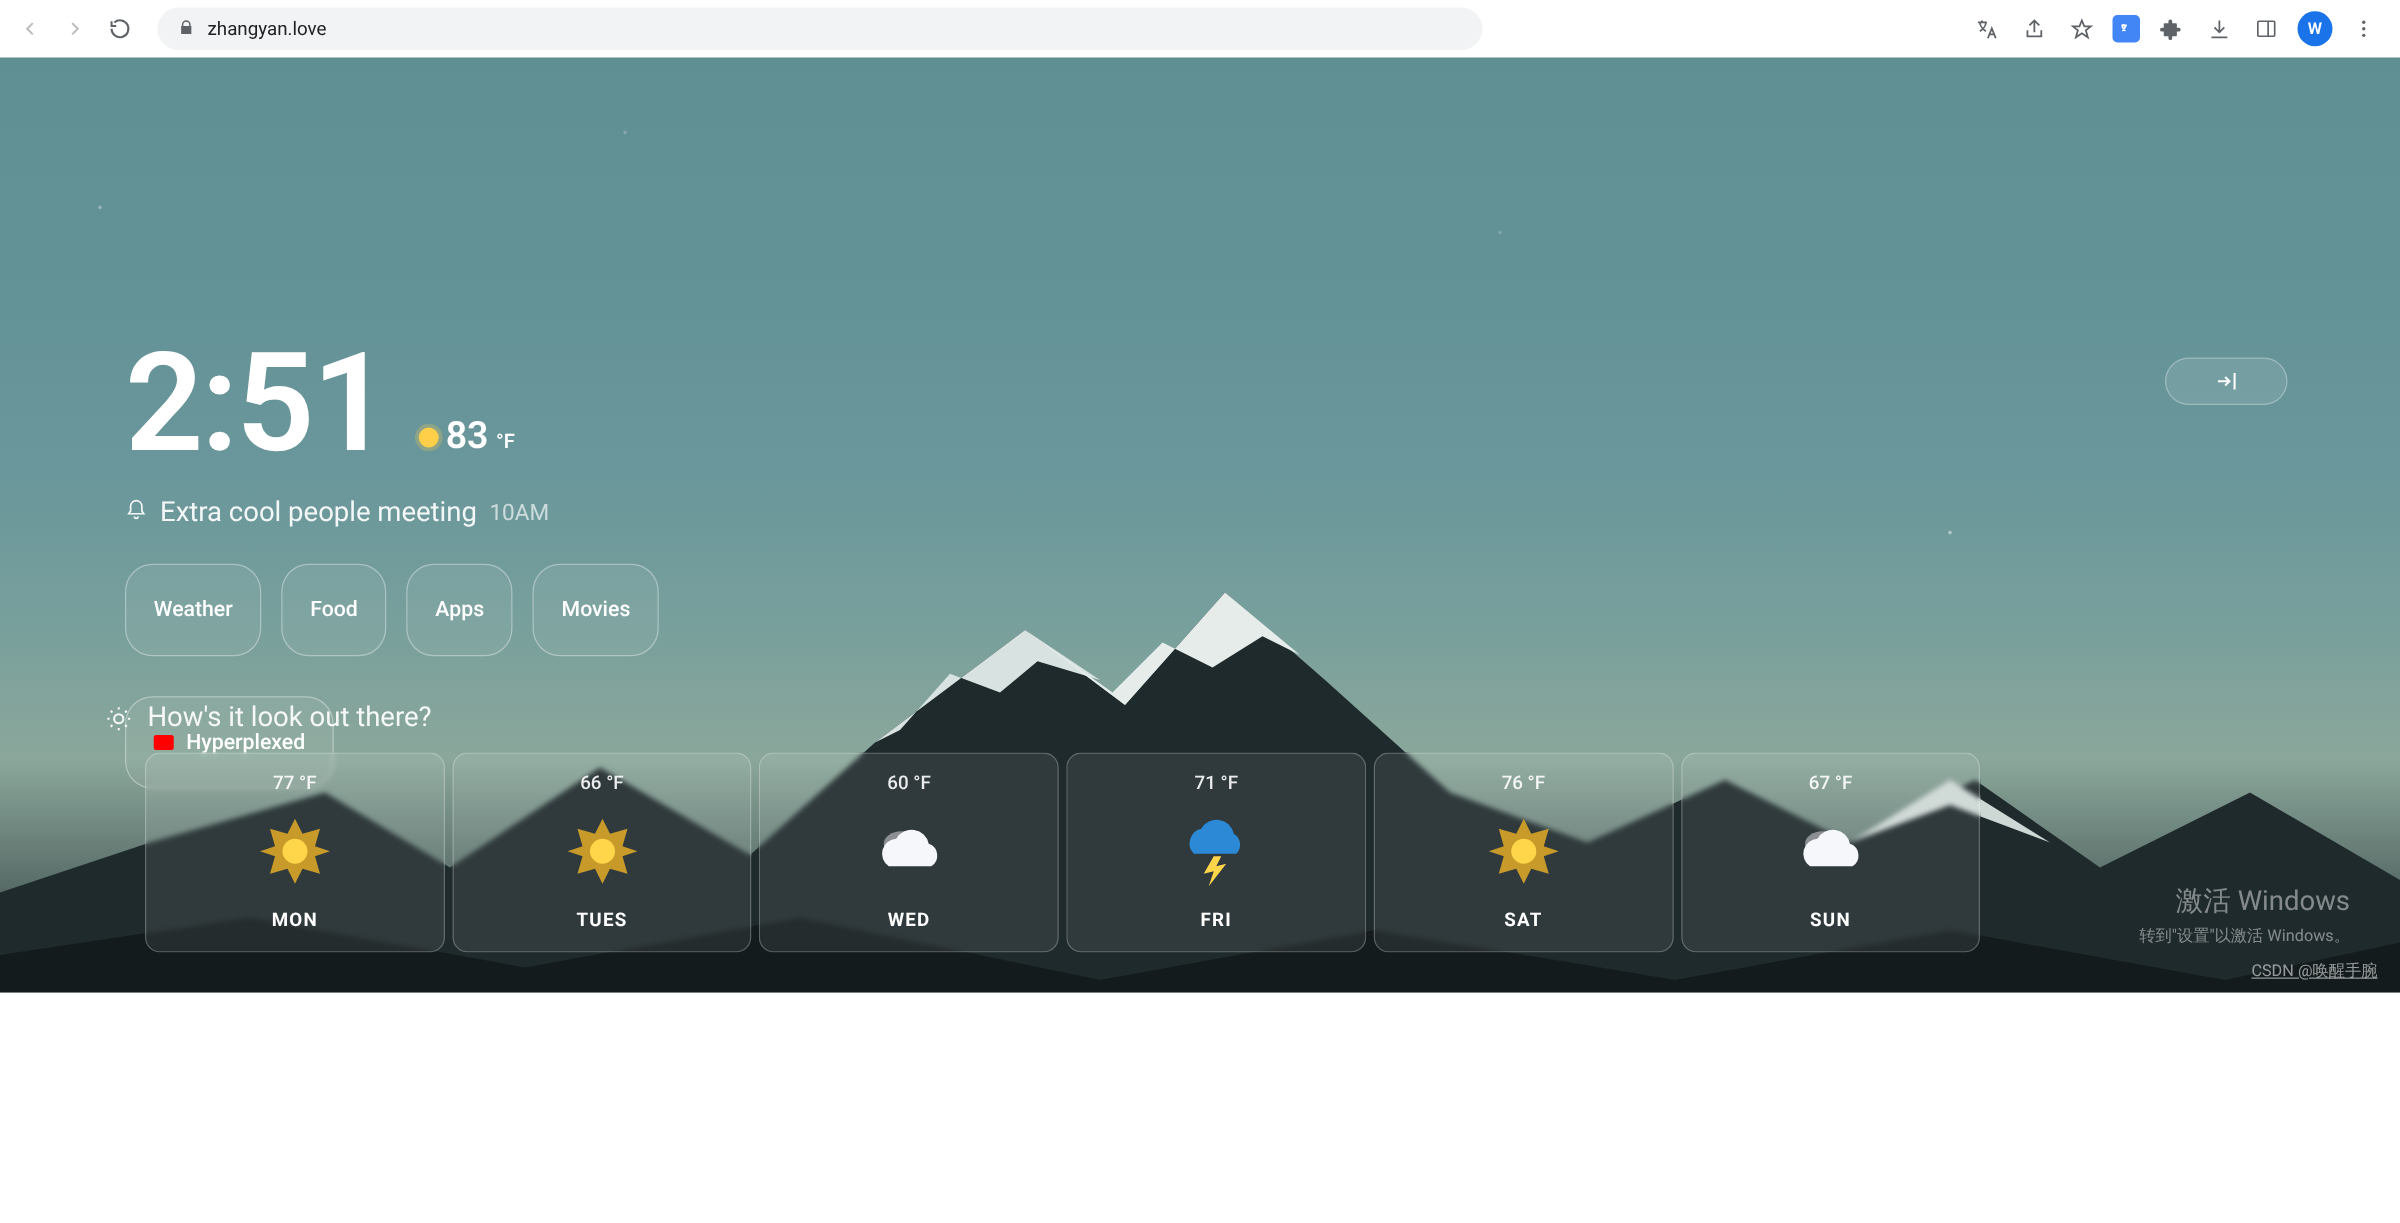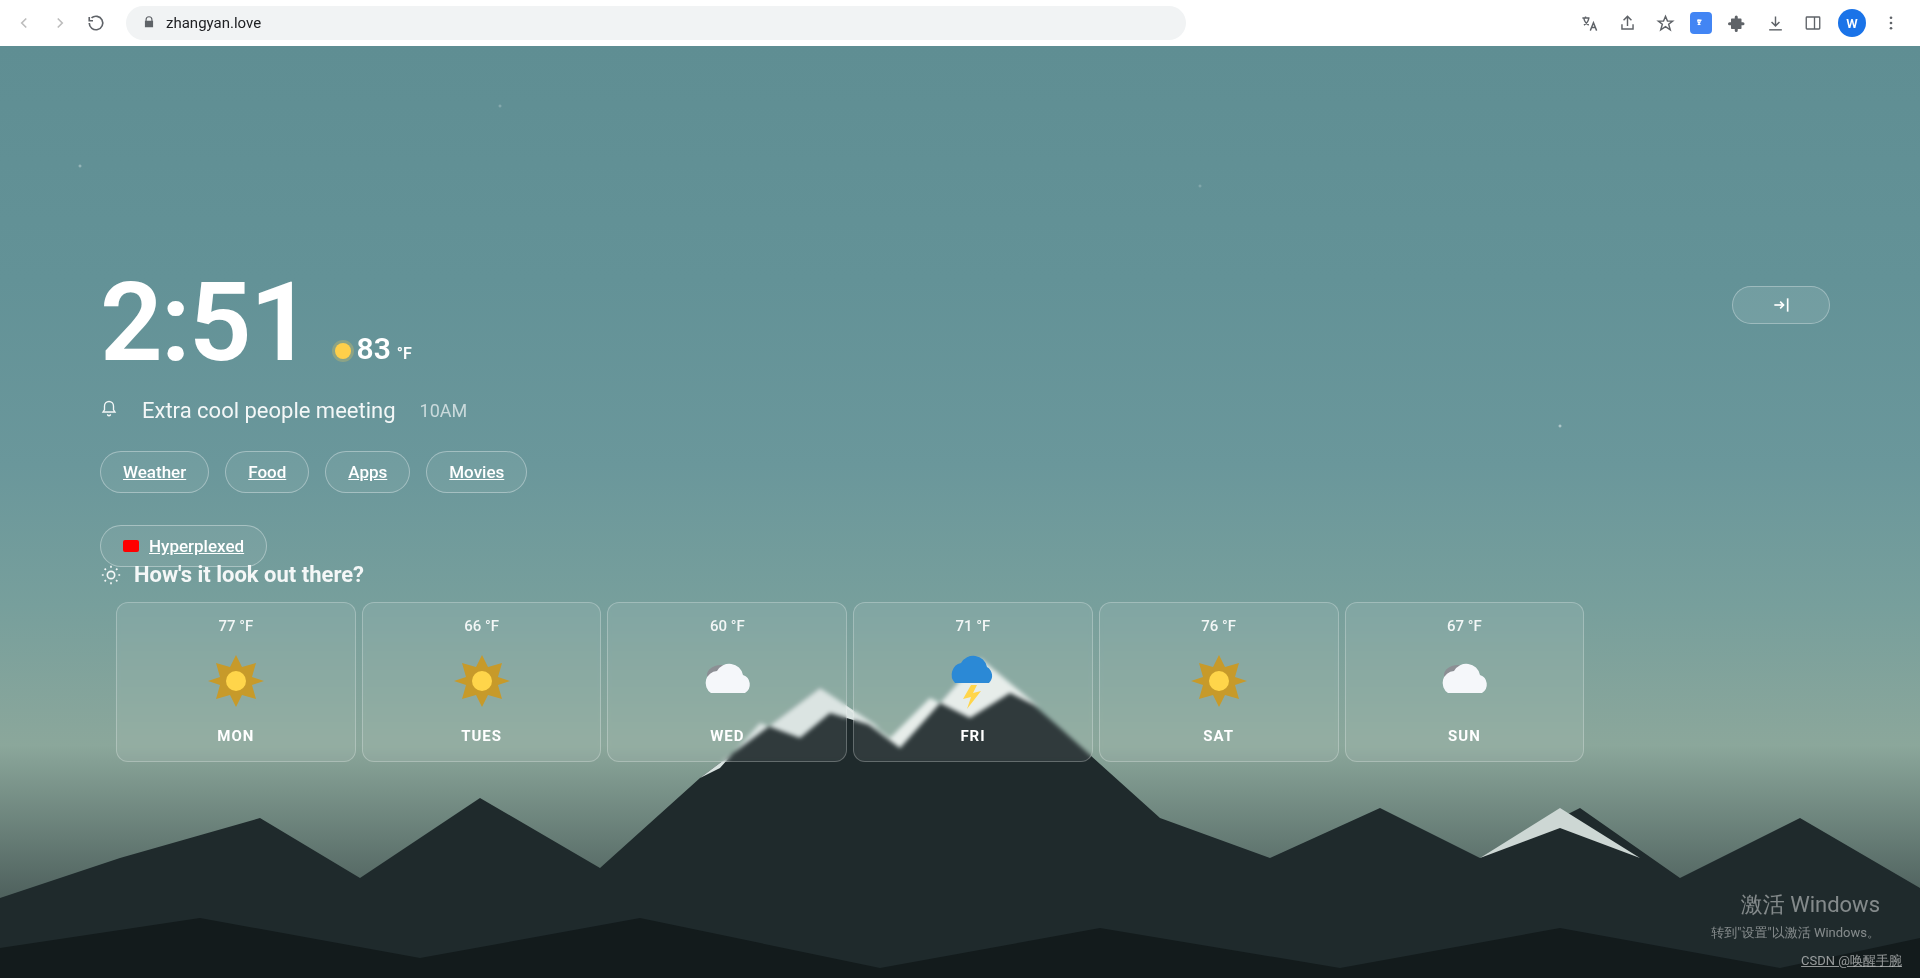--- a/index.html
+++ b/index.html
@@ -12,47 +12,47 @@
   .addr { flex:0 0 1060px; height:34px; margin-left:8px; background:#f1f3f4; border-radius:17px; display:flex; align-items:center; padding:12px 16px; gap:10px; color:#202124;}
   .addr .lock { color:#5f6368; }
   .addr .url { font-size:15px; color:#202124; }
   .chrome-spacer { flex:1; }
   .chrome-right { display:flex; align-items:center; gap:12px; padding-right:6px; }
   .chrome-right .ic { width:26px; height:26px; display:flex; align-items:center; justify-content:center; color:#5f6368; cursor:pointer; }
   .avatar { width:28px; height:28px; border-radius:50%; background:#1a73e8; color:#fff; display:flex; align-items:center; justify-content:center; font-size:13px; font-weight:600;}
   .ext-badge { width:22px; height:22px; border-radius:4px; background:#4285f4; display:flex; align-items:center; justify-content:center; color:#fff; }
 
   
-  .viewport { position:relative; width:1920px; height:932px; overflow:hidden;
+  .viewport { position:relative; width:1920px; height:748px; overflow:hidden;
     background:
       radial-gradient(1px 1px at 80px 120px, rgba(255,255,255,.5), transparent 2px),
       radial-gradient(1px 1px at 500px 60px, rgba(255,255,255,.35), transparent 2px),
       radial-gradient(1px 1px at 1560px 380px, rgba(255,255,255,.7), transparent 2px),
       radial-gradient(1px 1px at 1200px 140px, rgba(255,255,255,.3), transparent 2px),
       linear-gradient(#5f8e93 0%, #639297 25%, #6a979b 45%, #779f9c 60%, #8ba79b 75%, #2f3c3d 100%);
   }
   .mountains { position:absolute; left:0; right:0; bottom:0; height:600px; pointer-events:none; }
 
   
   .dash { position:absolute; left:100px; top:222px; color:#fff; }
   .clockrow { display:flex; align-items:flex-end; gap:24px; }
   .clock { font-size:110px; font-weight:600; line-height:1; letter-spacing:-2px; }
   .temp-now { display:flex; align-items:baseline; gap:6px; margin-bottom:12px;margin-top:42px;}
   .temp-now .num { font-size:30px; font-weight:600;}
   .temp-now .unit { font-size:16px; font-weight:600;}
   .sun-dot { width:16px; height:16px; border-radius:50%; background:#ffcf4a; box-shadow:0 0 0 3px rgba(255,207,74,.25); display:inline-block;}
-  .reminder { margin-top:20px; display:flex; align-items:center; gap:24px; font-size:22px; color:rgba(255,255,255,.92);text-align:center;}
+  .reminder { margin-top:20px; display:flex; align-items:center; gap:10px; font-size:22px; color:rgba(255,255,255,.92);text-align:center;}
   .reminder .time { font-size:18px; color:rgba(255,255,255,.65);}
   .pills { margin-top:28px; display:flex; flex-wrap:wrap; gap:16px; max-width:600px;}
-  .pill { padding:10px 22px; border:1px solid rgba(255,255,255,.35); border-radius:22px; background:rgba(255,255,255,.06); color:#fff; font-size:17px; font-weight:500; cursor:pointer; display:flex; align-items:center; gap:10px;text-decoration:underline;}
+  .pill { padding:26px 22px; border:1px solid rgba(255,255,255,.35); border-radius:22px; background:rgba(255,255,255,.06); color:#fff; font-size:17px; font-weight:500; cursor:pointer; display:flex; align-items:center; gap:10px;}
   .pill.red-ico::before { content:""; width:16px; height:12px; background:#ff0000; border-radius:2px; display:inline-block;}
 
   .signout { position:absolute; right:90px; top:240px; width:98px; height:38px; border-radius:19px; border:1px solid rgba(255,255,255,.3); background:rgba(255,255,255,.1); display:flex; align-items:center; justify-content:center; cursor:pointer;}
 
-  .section-title { position:absolute; left:100px; top:516px; display:flex; align-items:center; gap:12px; color:rgba(255,255,255,.92); font-size:22px; font-weight:700;}
+  .section-title { position:absolute; left:84px; top:516px; display:flex; align-items:center; gap:12px; color:rgba(255,255,255,.92); font-size:22px; font-weight:400;}
 
   .forecast { position:absolute; left:100px; right:90px; top:556px; display:grid; grid-template-columns:repeat(7,1fr); gap:6px;padding-left:16px;}
   .card { height:160px; border-radius:12px; border:1px solid rgba(255,255,255,.25); background:rgba(255,255,255,.08); backdrop-filter:blur(2px); display:flex; flex-direction:column; align-items:center; justify-content:space-between; padding:14px 10px 16px; color:#fff;}
   .card .t { font-size:15px; font-weight:500; color:rgba(255,255,255,.9);}
   .card .d { font-size:15px; font-weight:700; letter-spacing:1px;}
   .card .ico { width:64px; height:64px; }
 
   
   .win-wm { position:absolute; right:40px; bottom:36px; color:rgba(255,255,255,.45); text-align:right; pointer-events:none;}
   .win-wm .l1{ font-size:22px; } .win-wm .l2{ font-size:13px; margin-top:4px;}

